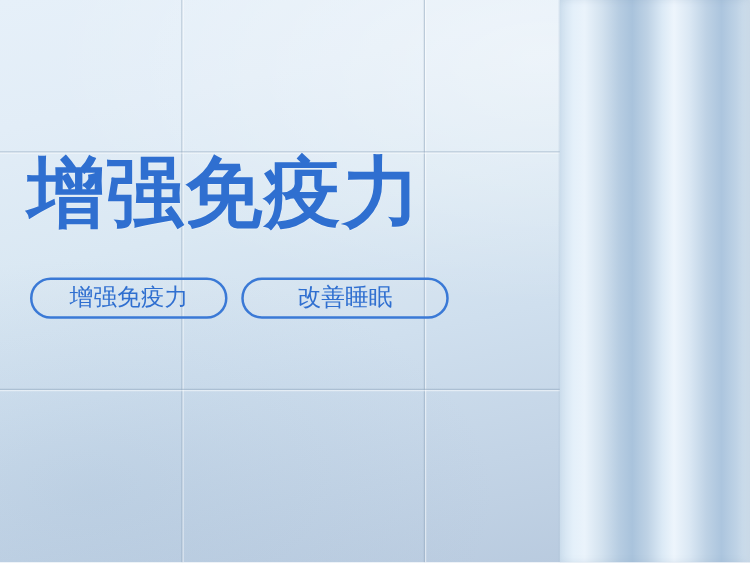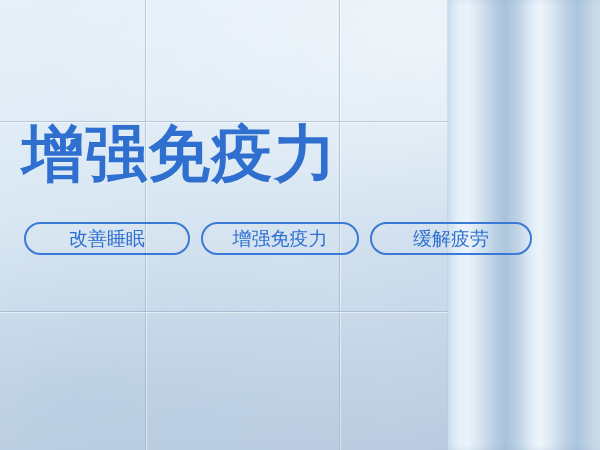--- a/index.html
+++ b/index.html
@@ -136,18 +136,17 @@
   <div class="grid-hl  h" style="top:122px;"></div>
   <div class="grid-line h" style="top:311px;"></div>
   <div class="grid-hl  h" style="top:312px;"></div>
 
   <div class="pillar-edge"></div>
   <div class="pillar"></div>
 
   <div class="headline">增强免疫力</div>
 
   <div class="tag-row">
+    <div class="tag t1">增强免疫力</div>
     <div class="tag t0">改善睡眠</div>
-    <div class="tag t1">增强免疫力</div>
-    <div class="tag t2">缓解疲劳</div>
   </div>
 
 </div>
 
 </body></html>

